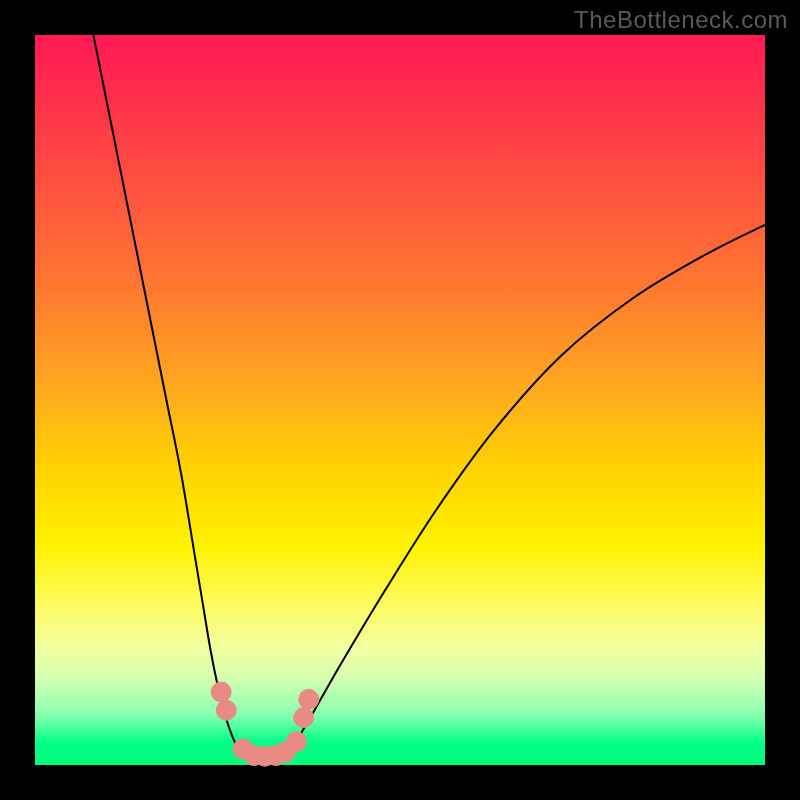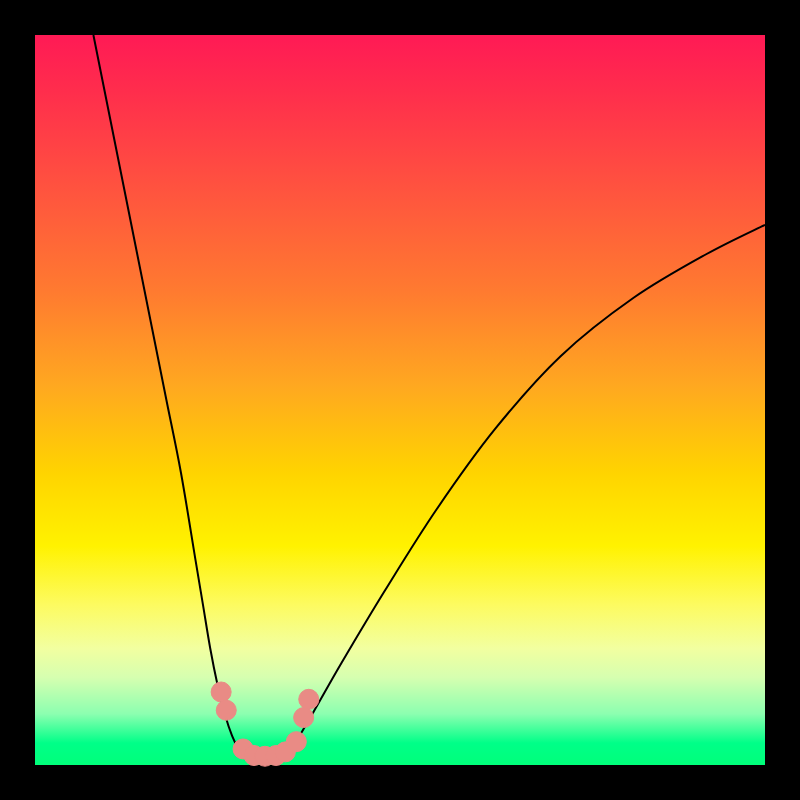--- a/index.html
+++ b/index.html
@@ -77,13 +77,14 @@
           <circle cx="219" cy="720.51" r="10" fill="#e98b85" stroke="#e98b85"></circle>
           <circle cx="229.95" cy="721.24" r="10" fill="#e98b85" stroke="#e98b85"></circle>
           <circle cx="240.9" cy="720.51" r="10" fill="#e98b85" stroke="#e98b85"></circle>
           <circle cx="250.39" cy="716.86" r="10" fill="#e98b85" stroke="#e98b85"></circle>
           <circle cx="261.34" cy="706.64" r="10" fill="#e98b85" stroke="#e98b85"></circle>
           <circle cx="268.64" cy="682.55" r="10" fill="#e98b85" stroke="#e98b85"></circle>
           <circle cx="273.75" cy="664.3" r="10" fill="#e98b85" stroke="#e98b85"></circle>
         </g>
     </svg>
   </div>
+  <div class="watermark">TheBottleneck.com</div>
 </div>
 
 </body></html>

